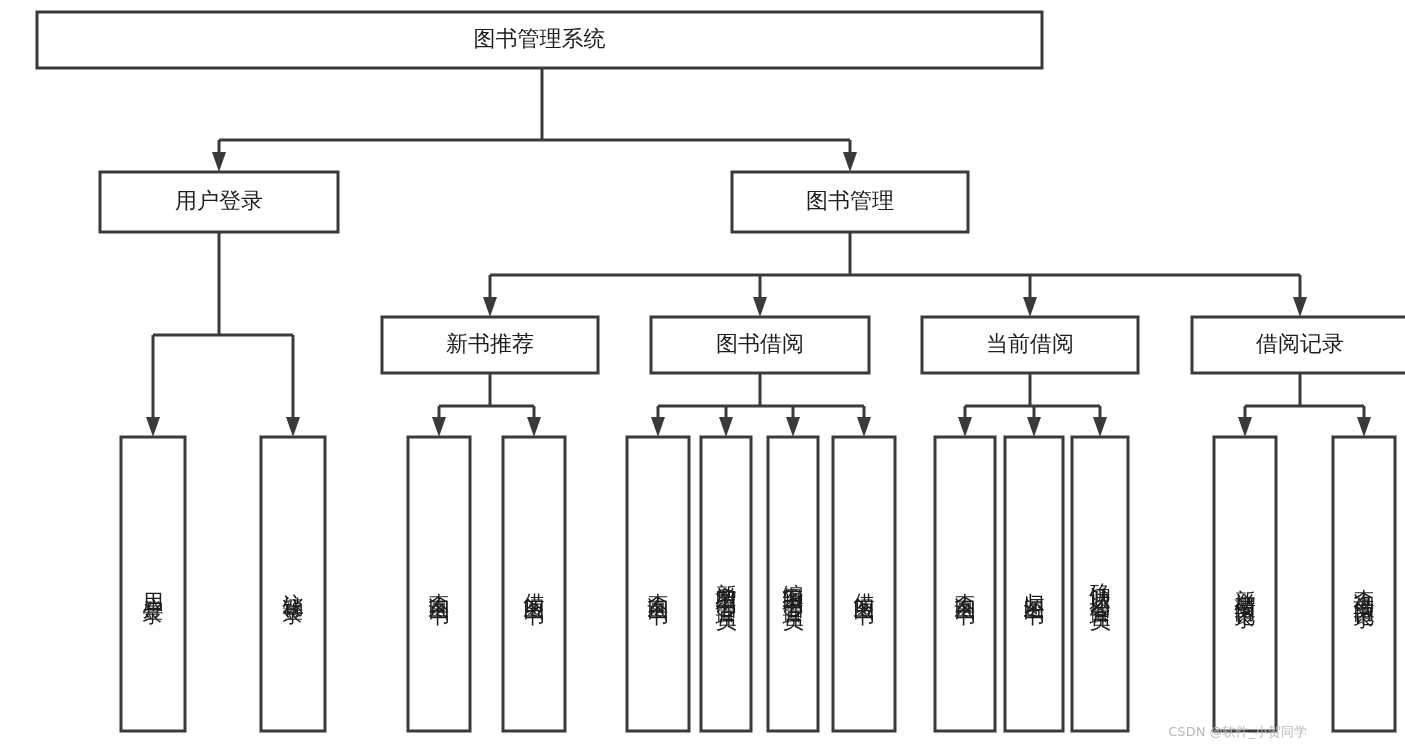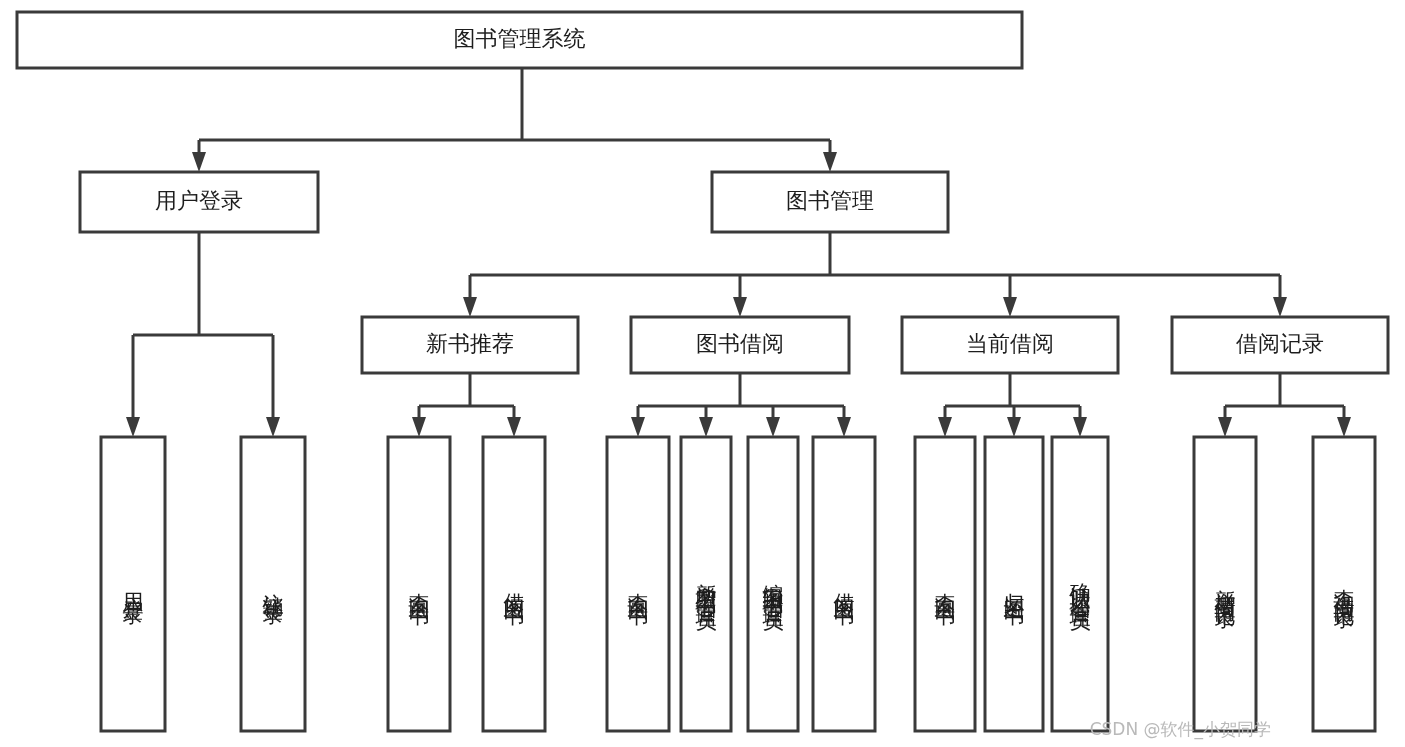--- a/index.html
+++ b/index.html
@@ -13,20 +13,21 @@
     overflow: hidden;
     font-family: "DejaVu Sans", "Liberation Sans", sans-serif;
     position: relative;
   }
   #diagram-root {
     position: absolute;
     left: 0;
     top: 0;
     width: 1297px;
     height: 747px;
+    padding-left: 20px;
   }
   svg.diagram {
     display: block;
     width: 1405px;
     height: 747px;
   }
   .node-box {
     fill: #ffffff;
     stroke: #3a3a3a;
     stroke-width: 3;
@@ -50,24 +51,24 @@
     stroke-width: 3;
     fill: none;
     stroke-linecap: butt;
   }
   .arrow-head {
     fill: #3a3a3a;
     stroke: none;
   }
   .watermark {
     position: absolute;
-    right: 26px;
+    right: 10px;
     bottom: 6px;
     font-family: "DejaVu Sans", "Liberation Sans", sans-serif;
-    font-size: 17px;
+    font-size: 13px;
     color: #b9b9b9;
     white-space: nowrap;
     pointer-events: none;
   }
 </style>
 </head>
 <body>
 
 <div id="diagram-root">
   <svg class="diagram" viewBox="0 0 1405 747" xmlns="http://www.w3.org/2000/svg">

